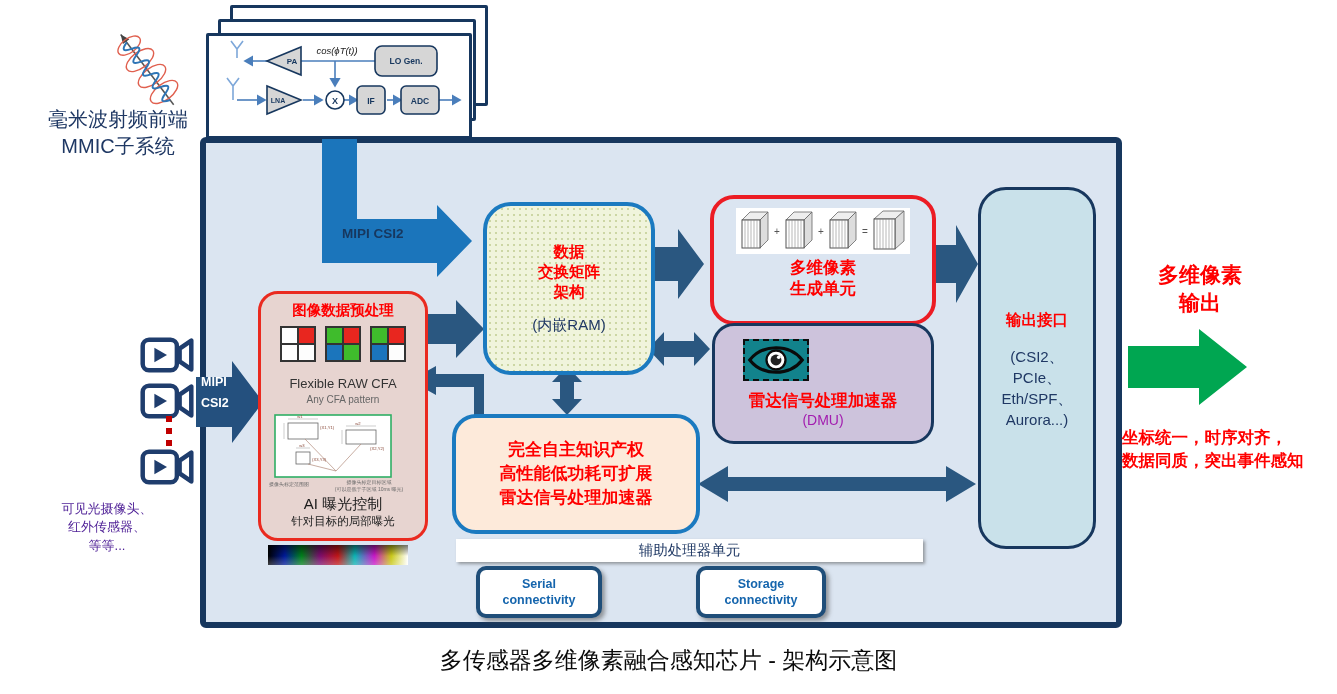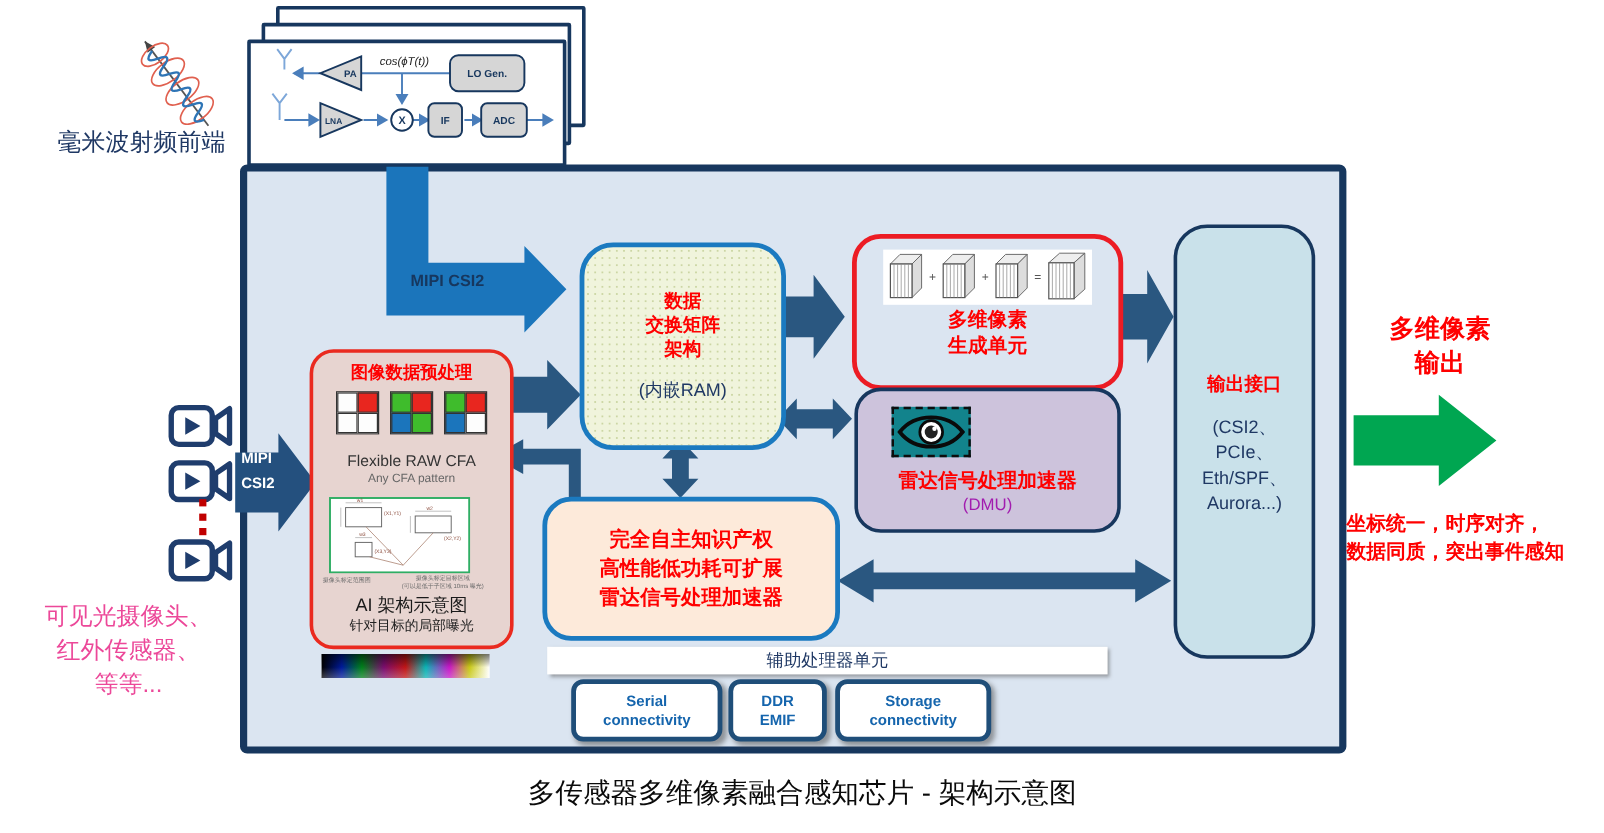--- a/index.html
+++ b/index.html
@@ -14,22 +14,22 @@
   
   .mmic-card{background:#fff;border:3px solid #17375e;border-radius:2px;}
   .card-back{left:230px;top:5px;width:252px;height:95px;}
   .card-mid{left:218px;top:19px;width:252px;height:96px;}
   .card-front{left:206px;top:33px;width:260px;height:100px;}
   .mmic-label{left:18px;top:106px;width:200px;text-align:center;color:#1f3864;
               font-size:20px;line-height:1.35;}
   
   .cam{width:54px;height:42px;}
   .dot{width:6px;height:6px;background:#c00000;}
-  .cams-label{left:12px;top:500px;width:190px;text-align:center;color:#ec4899;
-              font-size:20px;line-height:1.42;}
+  .cams-label{left:12px;top:500px;width:190px;text-align:center;color:#4c1d95;
+              font-size:13px;line-height:1.42;}
   .mipi-left-label{left:201px;top:372px;width:40px;color:#fff;font-weight:bold;
                    font-size:12.5px;line-height:21px;}
   .mipi-top-label{left:342px;top:226px;width:90px;color:#17375e;font-weight:bold;
                   font-size:13.5px;}
   
   .preproc{left:258px;top:291px;width:164px;height:244px;background:#e7d4d0;
            border:3px solid #ea2a1f;border-radius:20px;}
   .pp-title{left:0;top:7px;width:100%;text-align:center;color:#f00;
             font-weight:bold;font-size:14.5px;}
   .cfa-row{left:0;top:32px;width:100%;display:flex;justify-content:center;gap:9px;}
@@ -168,20 +168,21 @@
         <ellipse cx="-10" cy="0" rx="8" ry="16"></ellipse>
         <ellipse cx="10" cy="0" rx="8" ry="16"></ellipse>
         <ellipse cx="28" cy="0" rx="7" ry="13"></ellipse>
       </g>
       <path d="M -40 0 q 4 -13 8 0 q 4 13 8 0 q 4 -13 8 0 q 4 13 8 0 q 4 -13 8 0 q 4 13 8 0 q 4 -13 8 0 q 4 13 8 0 q 4 -13 8 0" stroke="#2e75b6" stroke-width="2" fill="none"></path>
     </g>
   </svg>
 
   <div class="abs mmic-label">
     <div>毫米波射频前端</div>
+    <div>MMIC子系统</div>
   </div>
 
   <div class="abs" style="left:140px;top:334px;">
     <svg class="cam" viewBox="0 0 60 46">
         <rect x="3" y="6" width="38" height="34" rx="7" fill="#fff" stroke="#1f3d6d" stroke-width="5"></rect>
         <polygon points="16,15 16,31 30,23" fill="#1f3d6d"></polygon>
         <path d="M44,16 L57,7 L57,39 L44,30 Z" fill="#fff" stroke="#1f3d6d" stroke-width="5" stroke-linejoin="round"></path>
       </svg>
   </div>
   <div class="abs" style="left:140px;top:380px;">
@@ -265,21 +266,21 @@
         <text x="96" y="36">(X2,Y2)</text>
         <text x="28" y="33" text-anchor="middle">w3</text>
         <text x="38" y="47">(X3,Y3)</text>
       </g>
     </svg>
     <div class="abs pp-cap" style="left:8px;top:187px;width:46px;">摄像头标定范围图</div>
     <div class="abs pp-cap" style="left:58px;top:185px;width:100px;text-align:center;">
       <div>摄像头标定目标区域</div>
       <div>(可以是低于子区域 10ms 曝光)</div>
     </div>
-    <div class="abs pp-ai-t">AI 架构示意图</div>
+    <div class="abs pp-ai-t">AI 曝光控制</div>
     <div class="abs pp-ai-s">针对目标的局部曝光</div>
   </div>
   <div class="abs grad-strip"></div>
 
   <div class="abs matrix">
     <div class="l">数据</div>
     <div class="l">交换矩阵</div>
     <div class="l">架构</div>
     <div class="ram">(内嵌RAM)</div>
   </div>
@@ -365,26 +366,20 @@
   </div>
 
   <div class="abs auxbar">辅助处理器单元</div>
 
   <div class="abs conn conn1">
     <div>
         <div>Serial</div>
         <div>connectivity</div>
       </div>
   </div>
-  <div class="abs conn conn2">
-    <div>
-        <div>DDR</div>
-        <div>EMIF</div>
-      </div>
-  </div>
   <div class="abs conn conn3">
     <div>
         <div>Storage</div>
         <div>connectivity</div>
       </div>
   </div>
 
   <div class="abs outif">
     <div class="abs outif-t">输出接口</div>
     <div class="abs outif-s">

